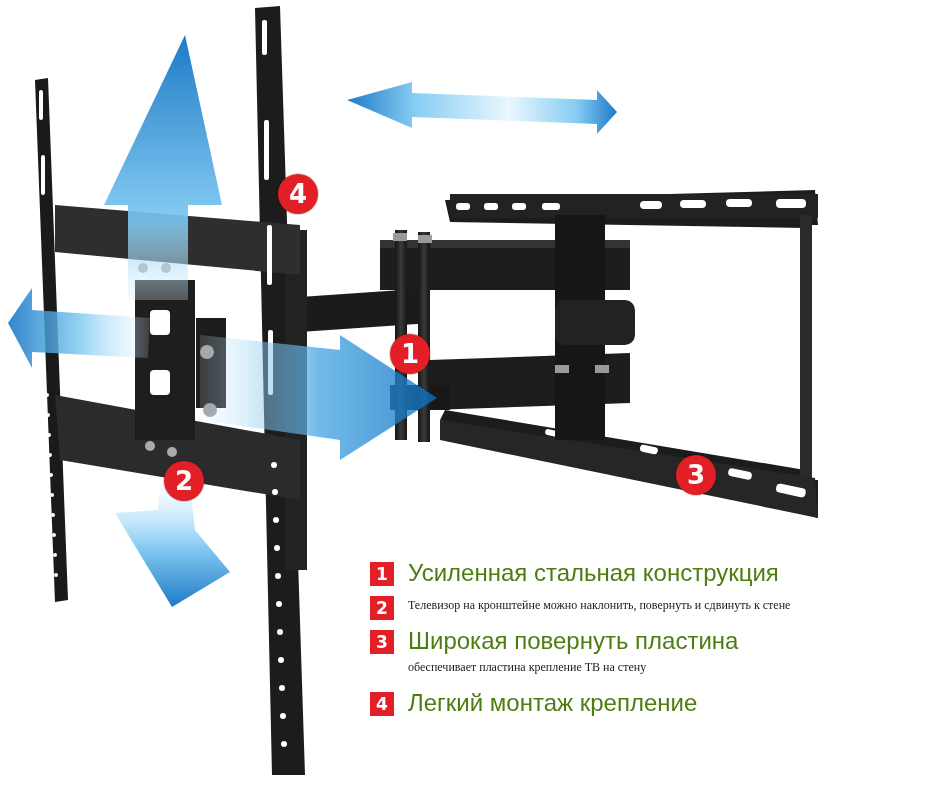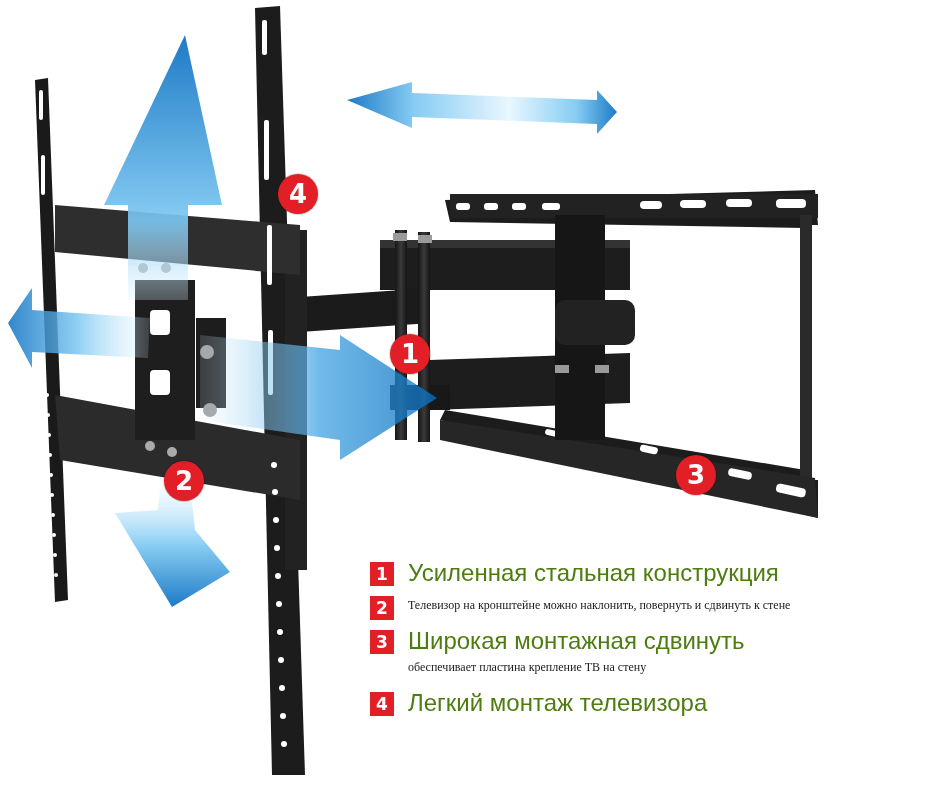--- a/index.html
+++ b/index.html
@@ -159,20 +159,20 @@
   <div class="feat" style="margin-bottom:6px;">
     <span class="num">1</span>
     <div class="title">Усиленная стальная конструкция</div>
   </div>
   <div class="feat" style="margin-bottom:8px;">
     <span class="num">2</span>
     <div class="sub" style="width:540px;">Телевизор на кронштейне можно наклонить, повернуть и сдвинуть к стене</div>
   </div>
   <div class="feat" style="margin-bottom:8px;">
     <span class="num">3</span>
-    <div class="title">Широкая монтажная сдвинуть</div>
+    <div class="title">Широкая повернуть пластина</div>
     <div class="sub">обеспечивает пластина крепление ТВ на стену</div>
   </div>
   <div class="feat">
     <span class="num">4</span>
-    <div class="title">Легкий монтаж телевизора</div>
+    <div class="title">Легкий монтаж крепление</div>
   </div>
 </div>
 
 </body></html>

